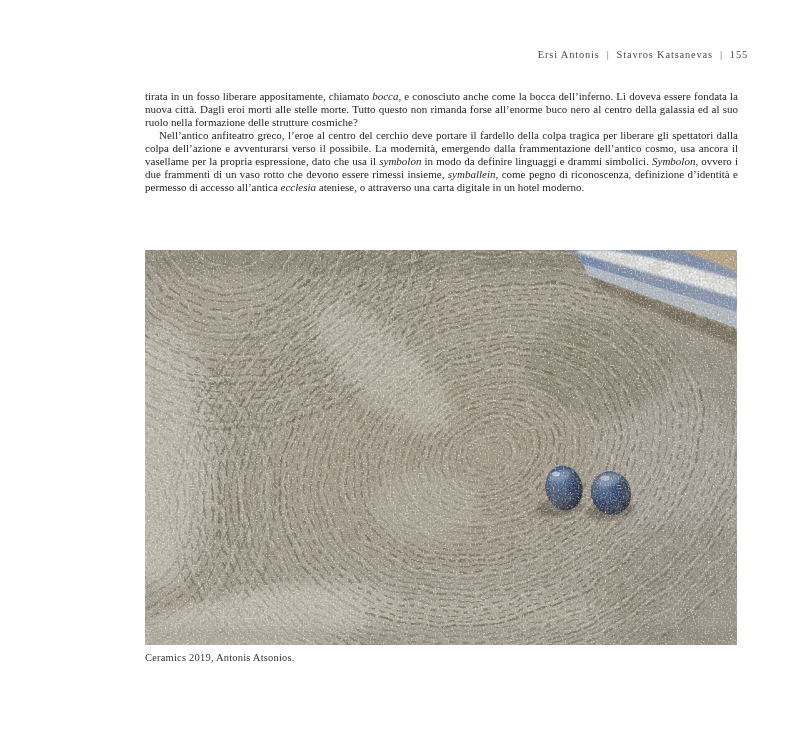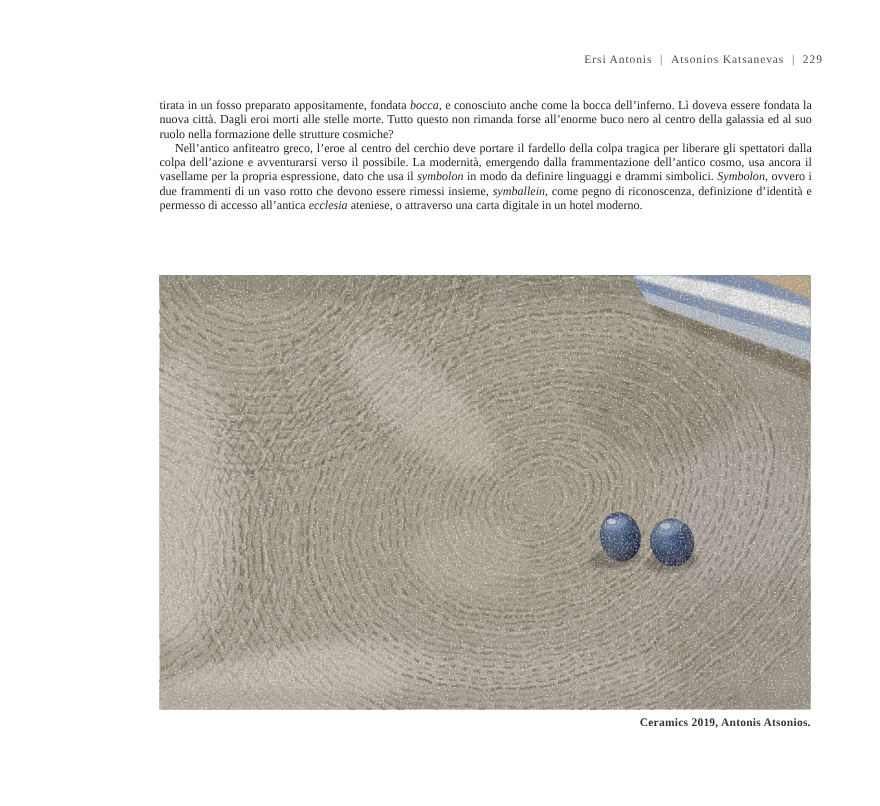--- a/index.html
+++ b/index.html
@@ -17,35 +17,35 @@
     position:absolute;left:145px;top:90px;width:593px;
     font-size:11px;line-height:13px;color:#201e1b;
     text-align:justify;
   }
   .text-block p{margin:0;}
   .text-block p.indented{text-indent:14px;}
 
   figure.artwork{position:absolute;left:145px;top:250px;margin:0;width:592px;}
   figure.artwork svg{display:block;width:592px;height:395px;}
   figcaption{
-    margin-top:7px;width:592px;text-align:right;
-    font-size:10.5px;color:#3a3631;letter-spacing:0.2px;font-weight:bold;
+    margin-top:7px;width:592px;text-align:left;
+    font-size:10.5px;color:#3a3631;letter-spacing:0.2px;
   }
 </style>
 </head>
 <body>
 
 <div class="page">
 
   <div class="running-header">
-    <span>Ersi Antonis</span><span class="sep">|</span><span>Atsonios Katsanevas</span><span class="sep">|</span><span>229</span>
+    <span>Ersi Antonis</span><span class="sep">|</span><span>Stavros Katsanevas</span><span class="sep">|</span><span>155</span>
   </div>
 
   <div class="text-block">
-    <p><span>tirata in un fosso preparato appositamente, fondata </span><i>bocca</i><span>, e conosciuto anche come la bocca dell’inferno. Lì doveva essere fondata la nuova città. Dagli eroi morti alle stelle morte. Tutto questo non rimanda forse all’enorme buco nero al centro della galassia ed al suo ruolo nella formazione delle strutture cosmiche?</span></p>
+    <p><span>tirata in un fosso liberare appositamente, chiamato </span><i>bocca</i><span>, e conosciuto anche come la bocca dell’inferno. Lì doveva essere fondata la nuova città. Dagli eroi morti alle stelle morte. Tutto questo non rimanda forse all’enorme buco nero al centro della galassia ed al suo ruolo nella formazione delle strutture cosmiche?</span></p>
     <p class="indented"><span>Nell’antico anfiteatro greco, l’eroe al centro del cerchio deve portare il fardello della colpa tragica per liberare gli spettatori dalla colpa dell’azione e avventurarsi verso il possibile. La modernità, emergendo dalla frammentazione dell’antico cosmo, usa ancora il vasellame per la propria espressione, dato che usa il </span><i>symbolon</i><span> in modo da definire linguaggi e drammi simbolici. </span><i>Symbolon</i><span>, ovvero i due frammenti di un vaso rotto che devono essere rimessi insieme, </span><i>symballein</i><span>, come pegno di riconoscenza, definizione d’identità e permesso di accesso all’antica </span><i>ecclesia</i><span> ateniese, o attraverso una carta digitale in un hotel moderno.</span></p>
   </div>
 
   <figure class="artwork">
     <svg viewBox="0 0 592 395" preserveAspectRatio="none" xmlns="http://www.w3.org/2000/svg">
       <defs>
         <linearGradient id="sandbase" x1="0" y1="0" x2="1" y2="1">
           <stop offset="0" stop-color="#aba293"></stop>
           <stop offset="0.5" stop-color="#a49b8d"></stop>
           <stop offset="1" stop-color="#a8a094"></stop>

